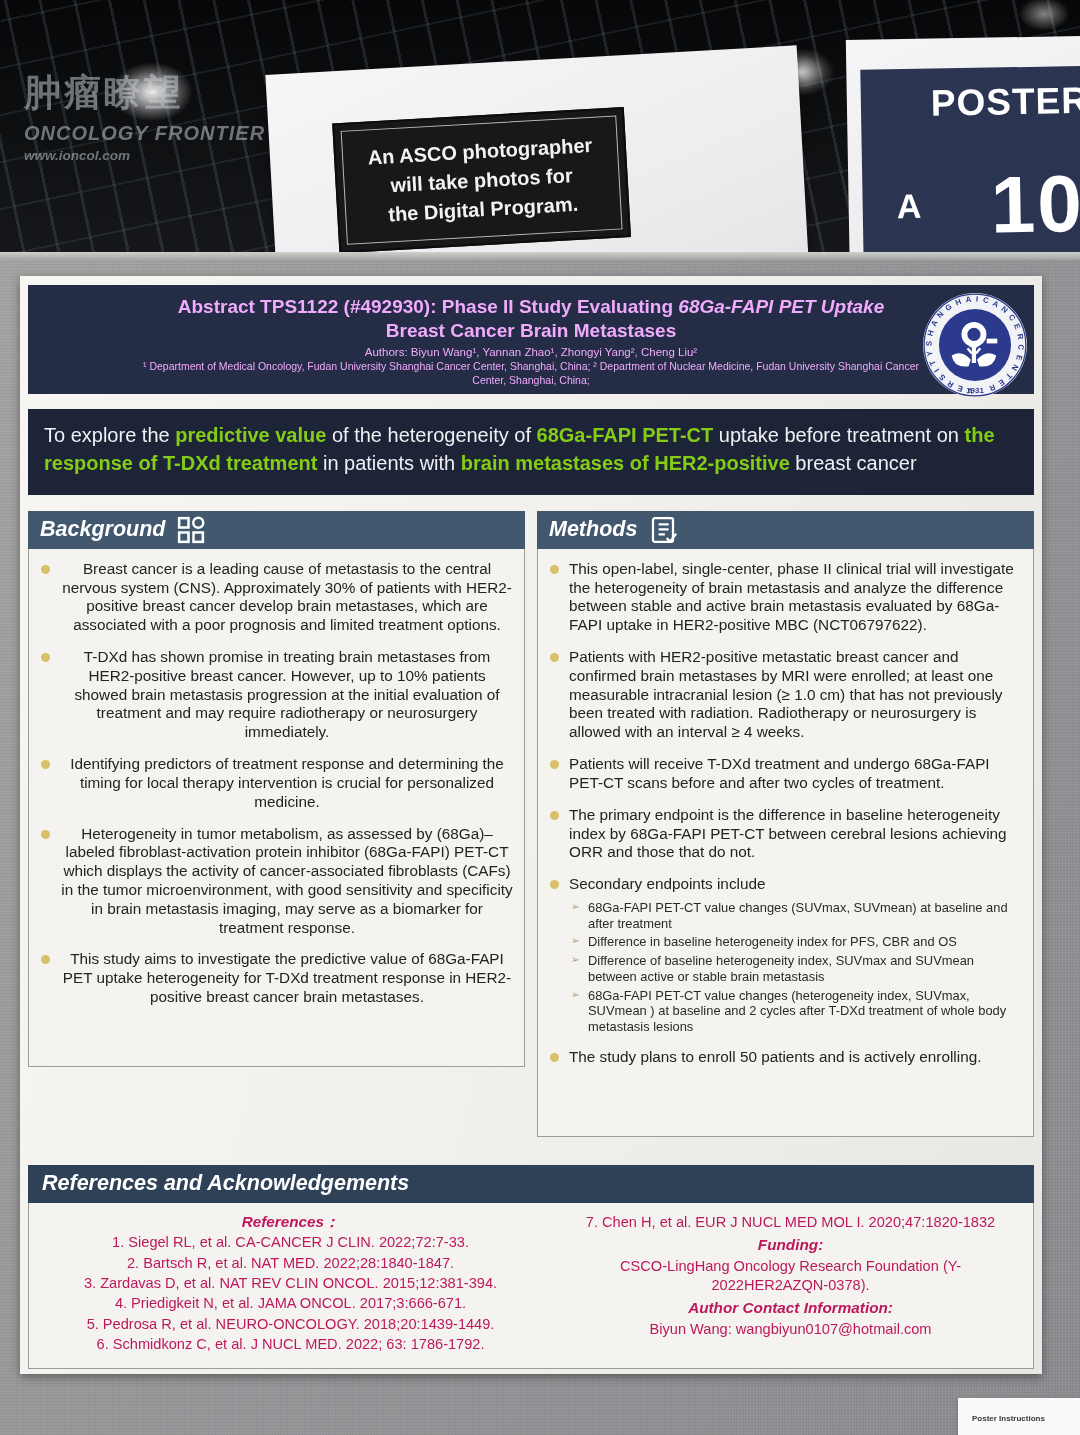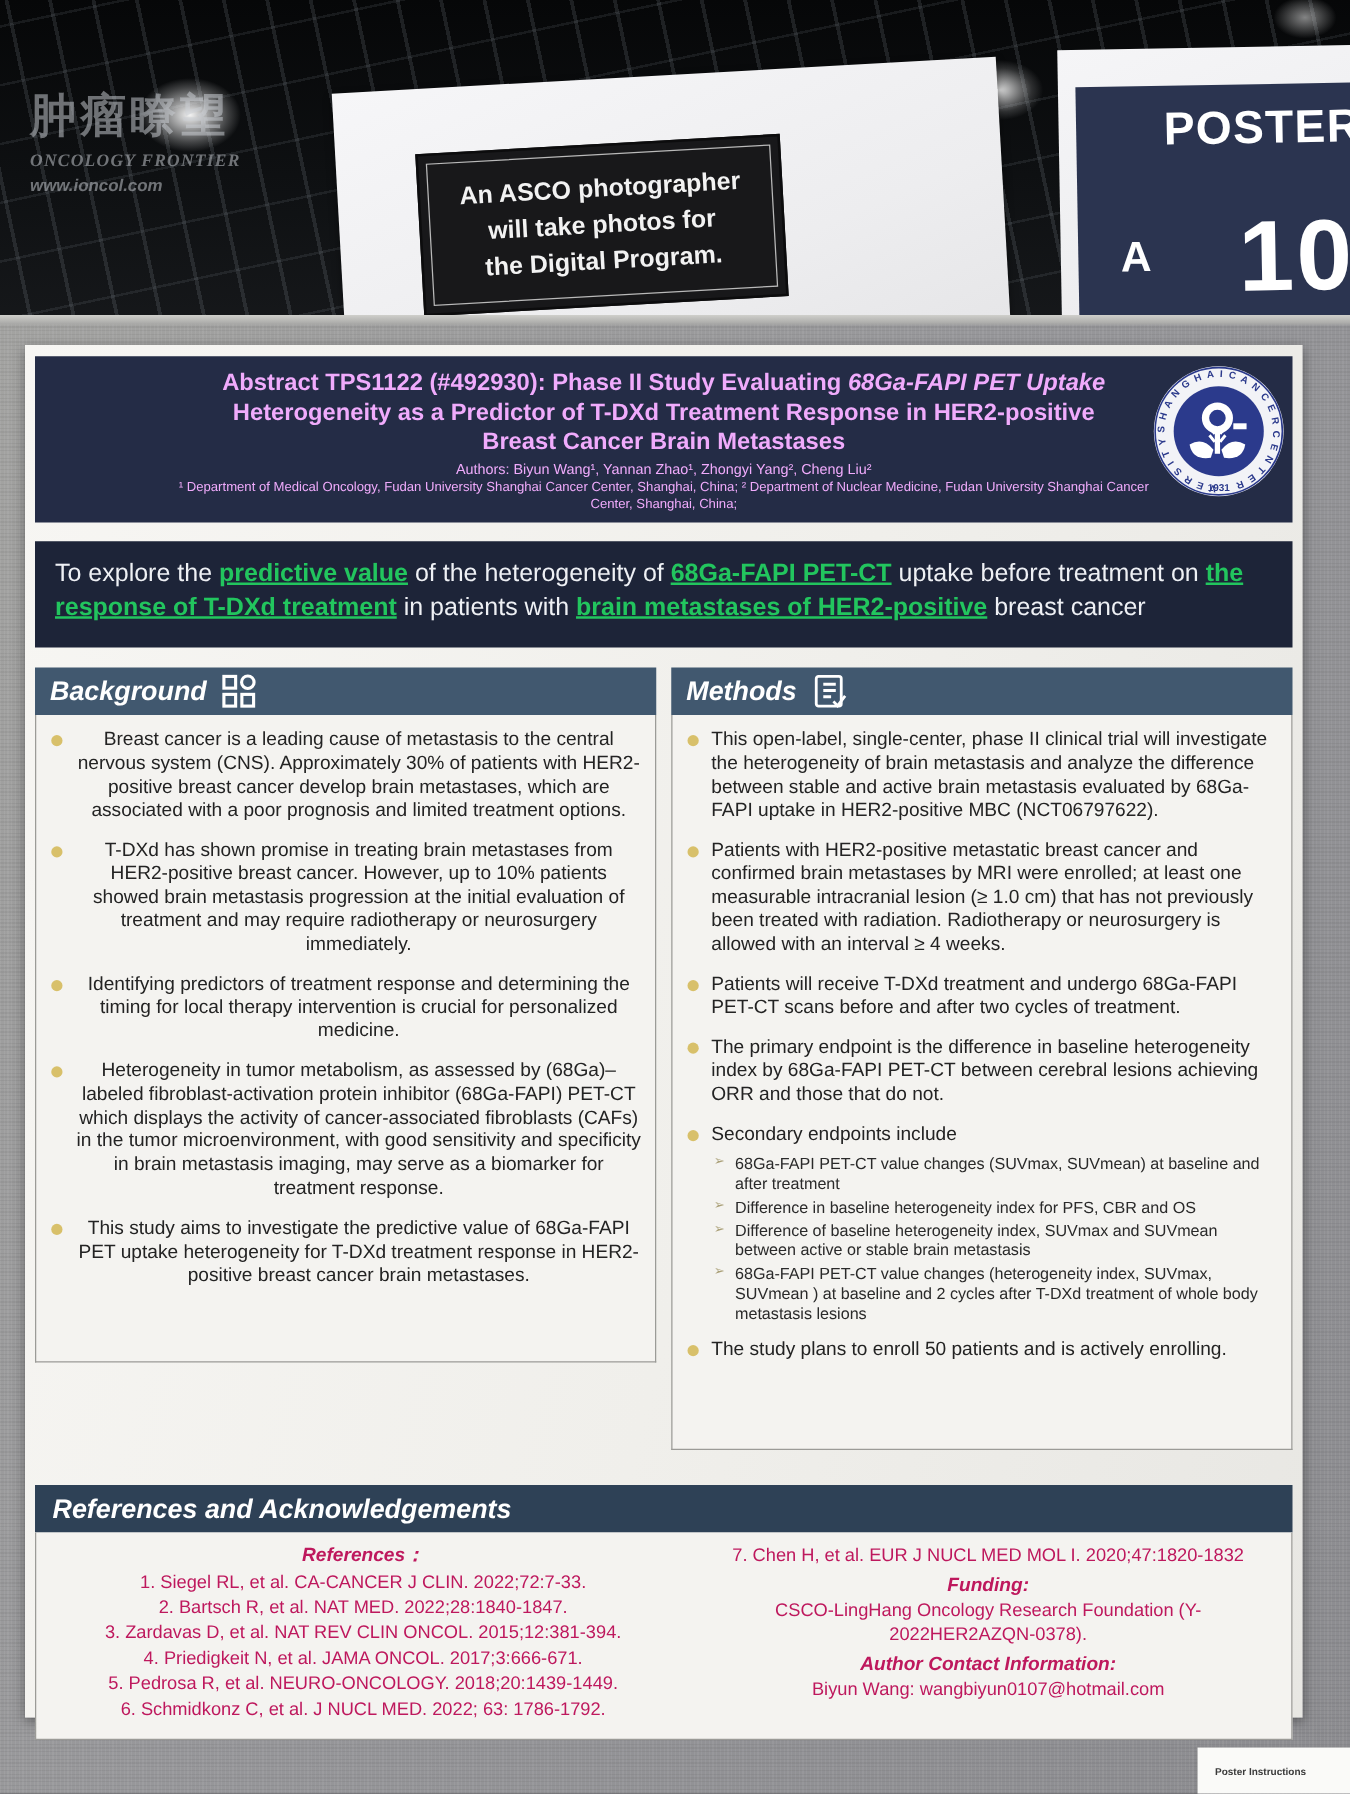--- a/index.html
+++ b/index.html
@@ -12,21 +12,21 @@
       radial-gradient(55px 40px at 152px 92px, rgba(255,255,255,.95), rgba(255,255,255,.22) 55%, transparent 74%),
       radial-gradient(46px 32px at 800px 72px, rgba(255,255,255,.85), rgba(255,255,255,.15) 55%, transparent 75%),
       radial-gradient(36px 24px at 1044px 14px, rgba(255,255,255,.5), transparent 70%),
       repeating-linear-gradient(78deg, rgba(165,175,185,.15) 0 3px, transparent 3px 34px),
       repeating-linear-gradient(-12deg, rgba(150,160,170,.12) 0 2px, transparent 2px 46px),
       linear-gradient(180deg,#060708 0%,#0e1012 45%,#191b1e 100%);}
 
   
   .watermark{position:absolute;left:24px;top:68px;z-index:2;color:rgba(203,207,213,.52);}
   .wm-cn{font-size:37px;font-weight:bold;letter-spacing:3px;}
-  .wm-en{font-size:14px;font-weight:bold;font-style:italic;letter-spacing:1px;margin-top:4px;font-family:Liberation Serif, serif;}
+  .wm-en{font-size:20px;font-weight:bold;font-style:italic;letter-spacing:1px;margin-top:4px;}
   .wm-url{font-size:13.5px;font-weight:bold;font-style:italic;margin-top:3px;}
 
   
   .board-mid{position:absolute;left:272px;top:60px;width:532px;height:252px;z-index:3;
     transform:rotate(-3.2deg);background:linear-gradient(160deg,#f6f6f8 0%,#ededef 60%,#e4e4e6 100%);
     box-shadow:0 3px 8px rgba(0,0,0,.4);}
   .asco-sign{position:absolute;left:64px;top:52px;width:288px;height:126px;background:#18181a;
     border:2px solid #0c0c0d;display:flex;align-items:center;justify-content:center;text-align:center;}
   .asco-sign::before{content:"";position:absolute;inset:6px;border:1.5px solid #b9b9b9;}
   .asco-text{color:#f2f2f2;font-size:20px;font-weight:bold;line-height:1.45;}
@@ -57,21 +57,21 @@
   .p-header{position:relative;background:#242c46;color:#f0abfc;text-align:center;padding:10px 110px 7px;}
   .p-title{font-size:19px;font-weight:bold;line-height:1.24;}
   .p-title .ital{font-style:italic;}
   .p-authors{font-size:11.5px;margin-top:4px;}
   .p-affil{font-size:10.5px;margin-top:2px;line-height:1.3;}
   .seal{position:absolute;right:6px;top:7px;width:106px;height:106px;}
 
   
   .objective{margin-top:15px;background:#1d2438;color:#eef0f4;font-size:20px;line-height:1.36;
     padding:13px 16px 18px;}
-  .objective .hl{color:#22c55e;font-weight:bold;text-decoration:underline;}
+  .objective .hl{color:#84cc16;font-weight:bold;}
 
   
   .cols{display:flex;gap:12px;margin-top:16px;align-items:flex-start;}
   .col{flex:1;min-width:0;}
   .sec-head{background:#41586f;color:#fff;font-weight:bold;font-style:italic;font-size:21.5px;
     padding:4px 12px;display:flex;align-items:center;gap:11px;height:30px;}
   .sec-head svg{flex:0 0 auto;}
   .sec-box{border:1px solid #9b9b97;border-top:none;background:#f4f3f0;padding:11px 10px 10px 6px;}
   .box-bg{min-height:496px;text-align:center;}
   .box-mt{min-height:566px;}
@@ -131,21 +131,20 @@
     </div>
   </div>
 
   <div class="board"></div>
 
   <div class="paper">
 
     <div class="p-header">
       <div class="p-title">
         <span>Abstract TPS1122 (#492930): Phase II Study Evaluating </span><span class="ital">68Ga-FAPI PET Uptake</span>
-        <div>Heterogeneity as a Predictor of T-DXd Treatment Response in HER2-positive</div>
         <div>Breast Cancer Brain Metastases</div>
       </div>
       <div class="p-authors">Authors: Biyun Wang¹, Yannan Zhao¹, Zhongyi Yang², Cheng Liu²</div>
       <div class="p-affil">¹ Department of Medical Oncology, Fudan University Shanghai Cancer Center, Shanghai, China; ² Department of Nuclear Medicine, Fudan University Shanghai Cancer Center, Shanghai, China;</div>
       <svg class="seal" viewBox="0 0 100 100">
         <circle cx="50" cy="50" r="49" fill="#f2f3f7"></circle>
         <circle cx="50" cy="50" r="48" fill="none" stroke="#2b3a8c" stroke-width="1.2"></circle>
         <defs>
             <path id="sealArc" d="M 50 91 A 41 41 0 1 1 50.02 91"></path>
           </defs>

